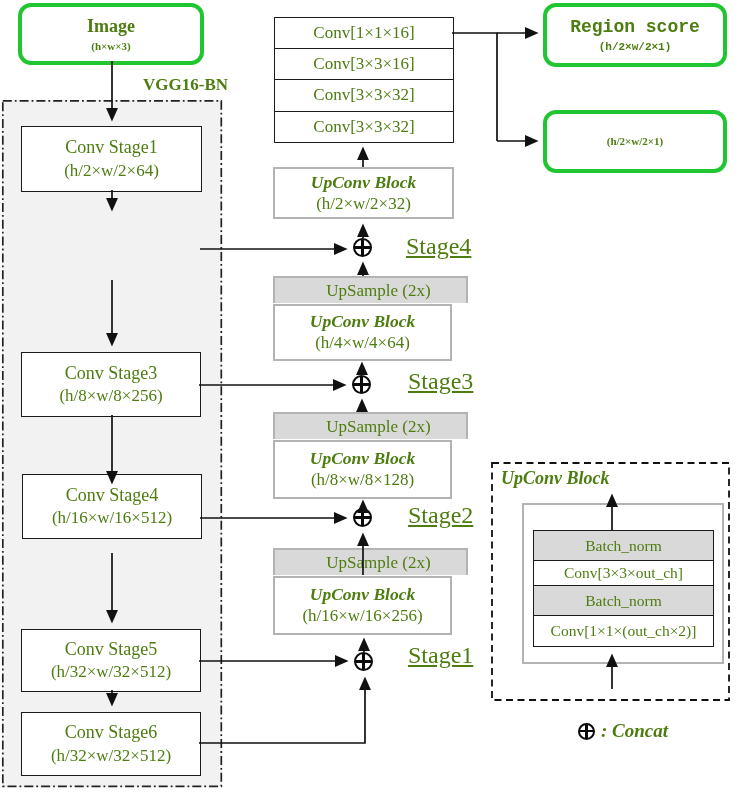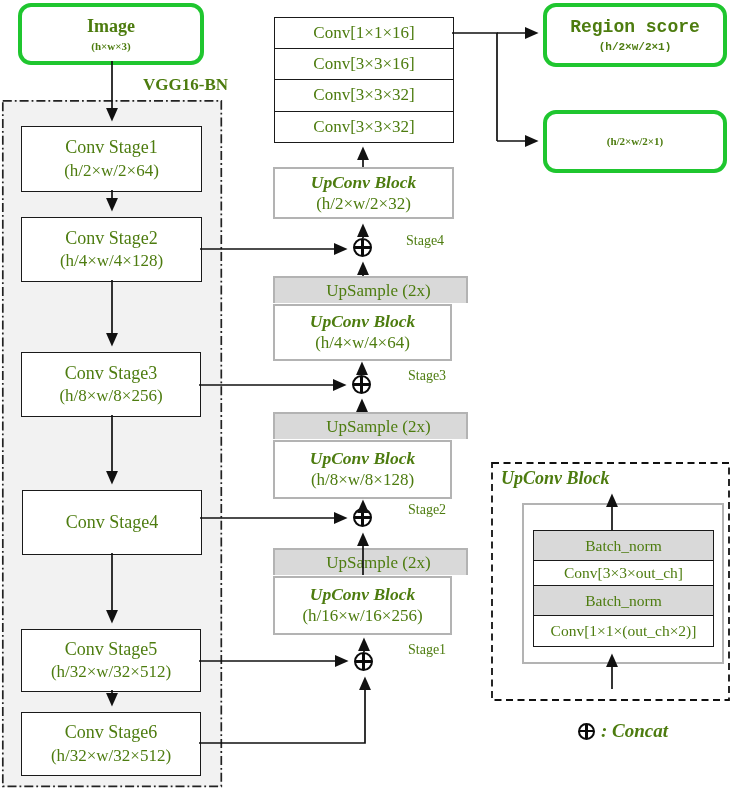--- a/index.html
+++ b/index.html
@@ -41,21 +41,21 @@
     position:absolute;background:#fff;border:2.5px solid #b3b3b3;
     display:flex;flex-direction:column;align-items:center;justify-content:center;
     text-align:center;line-height:1.3;
   }
   .upconv .t{font-weight:bold;font-style:italic;font-size:17.5px;}
   .upconv .d{font-size:17px;}
   .upsample{
     position:absolute;background:#d9d9d9;border:2.5px solid #b3b3b3;border-bottom:none;
     display:flex;align-items:center;justify-content:center;font-size:17px;padding-left:16px;
   }
-  .stage-label{position:absolute;font-size:14px;}
+  .stage-label{position:absolute;font-size:24px;text-decoration:underline;}
   
   .concat{
     position:absolute;width:15px;height:15px;border:2.8px solid #0a0a0a;border-radius:50%;
     background:#fff;box-sizing:content-box;
   }
   .concat::before{
     content:"";position:absolute;left:-1px;right:-1px;top:50%;height:2.8px;
     margin-top:-1.4px;background:#0a0a0a;
   }
   .concat::after{
@@ -103,30 +103,27 @@
     <span class="t">Image</span>
     <span class="d">(h×w×3)</span>
   </div>
 
   <div class="backbone-label" style="left:128px;top:75px;width:100px;">VGG16-BN</div>
 
   <div class="node" style="left:21px;top:126px;width:179px;height:64px;">
     <span class="t">Conv Stage1</span>
     <span class="d">(h/2×w/2×64)</span>
   </div>
-  <div class="node" style="left:21px;top:217px;width:179px;height:63px;">
-    <span class="t">Conv Stage2</span>
-    <span class="d">(h/4×w/4×128)</span>
-  </div>
   <div class="node" style="left:21px;top:352px;width:178px;height:63px;">
     <span class="t">Conv Stage3</span>
     <span class="d">(h/8×w/8×256)</span>
   </div>
-  <div class="node" style="left:22px;top:490px;width:178px;height:63px;">
+  <div class="node" style="left:22px;top:474px;width:178px;height:63px;">
     <span class="t">Conv Stage4</span>
+    <span class="d">(h/16×w/16×512)</span>
   </div>
   <div class="node" style="left:21px;top:629px;width:178px;height:61px;">
     <span class="t">Conv Stage5</span>
     <span class="d">(h/32×w/32×512)</span>
   </div>
   <div class="node" style="left:21px;top:712px;width:178px;height:62px;">
     <span class="t">Conv Stage6</span>
     <span class="d">(h/32×w/32×512)</span>
   </div>
 

